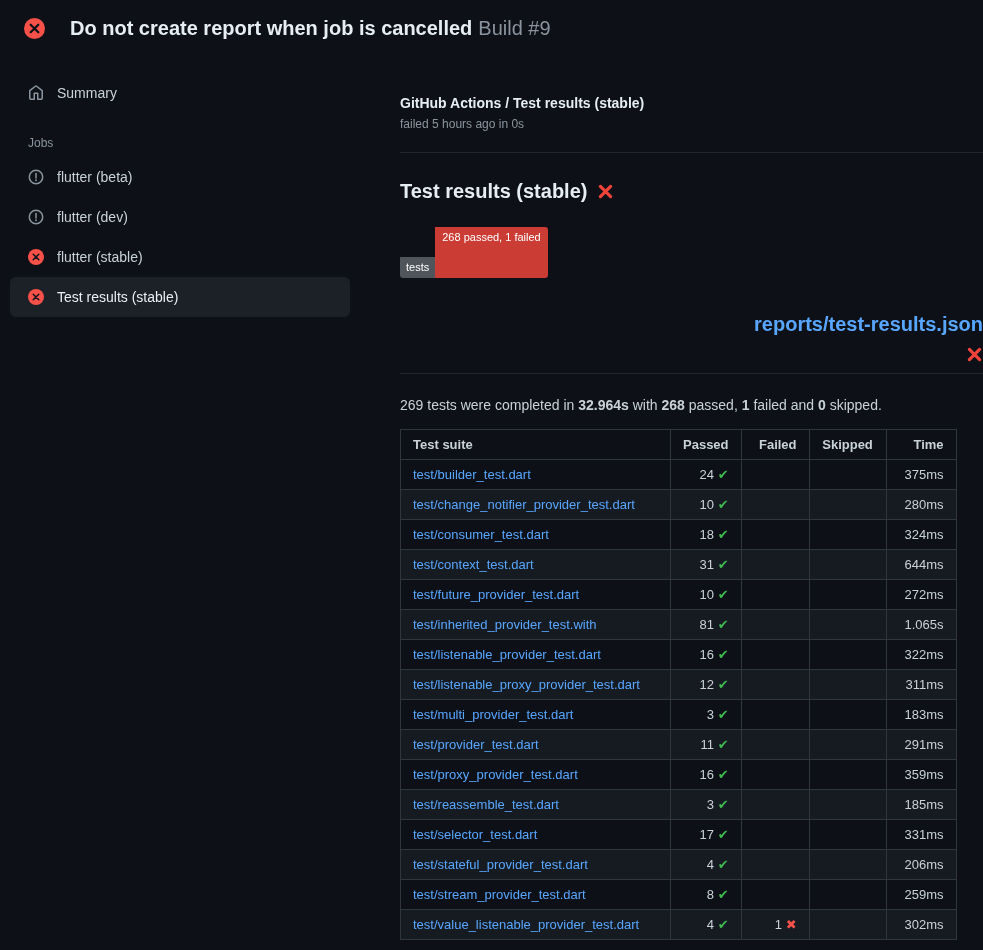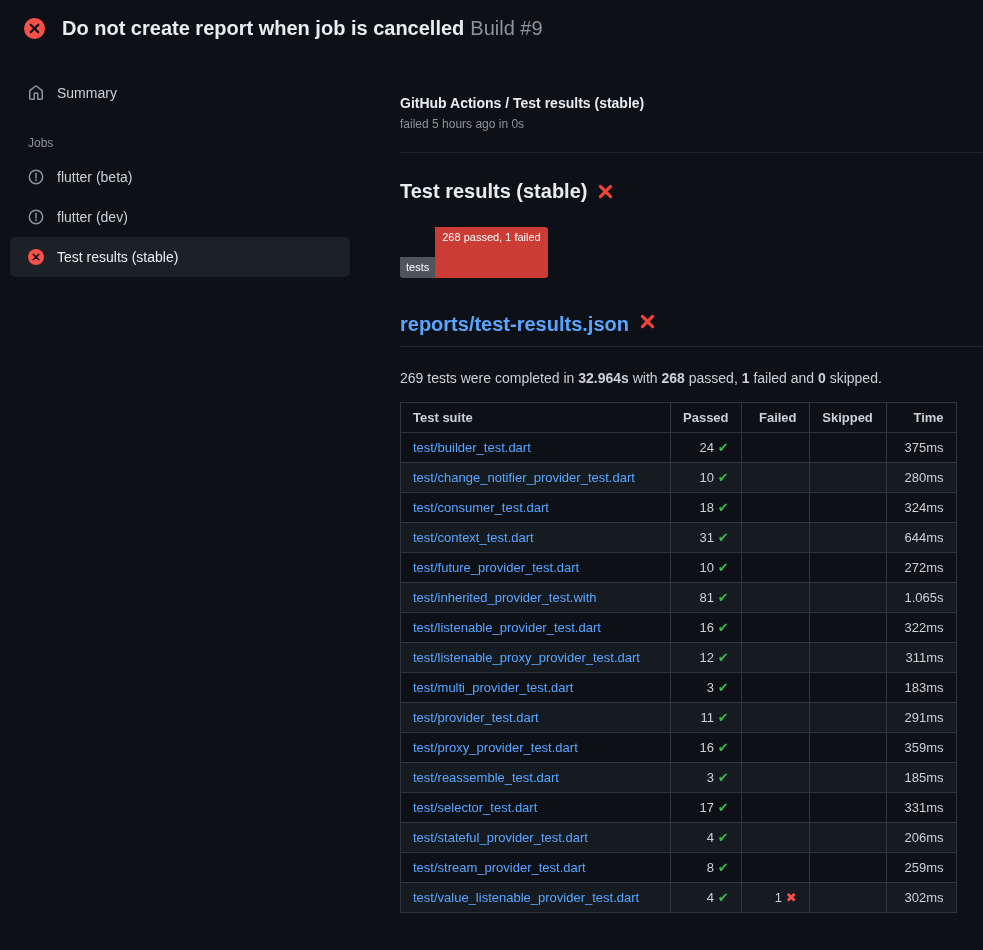--- a/index.html
+++ b/index.html
@@ -34,22 +34,22 @@
   .main{flex:1;padding-top:39px;padding-left:40px;min-width:0;}
   .breadcrumb{font-size:14px;font-weight:700;color:var(--text_bright);cursor:pointer;}
   .status-line{font-size:12px;color:var(--muted);margin-top:6px;}
   .divider{border:0;border-top:1px solid var(--divider);margin:21px 0 0 0;}
   .section-title{margin-top:27px;display:flex;align-items:center;gap:10px;
     font-size:20px;font-weight:700;color:var(--text_bright);}
   .tests-badge{margin-top:24px;display:inline-flex;border-radius:3px;overflow:hidden;
     font-size:11px;line-height:1;color:#ffffff;}
   .badge-label{background:var(--badge_label_bg);padding:5px 6px;margin-top:30px;}
   .badge-value{background:var(--badge_value_bg);padding:5px 7px;}
-  .report-heading{margin-top:35px;display:flex;align-items:flex-start;gap:10px;
-    font-size:20px;font-weight:700;border-bottom:1px solid var(--divider);padding-bottom:10px;}
+  .report-heading{margin-top:35px;display:flex;align-items:flex-end;gap:10px;
+    font-size:20px;font-weight:700;border-bottom:1px solid var(--divider);padding-bottom:10px;flex-direction:column;}
   .report-link{color:var(--link);text-decoration:none;cursor:pointer;}
   .summary-line{margin-top:23px;font-size:14px;color:var(--text);}
   .summary-line b{font-weight:700;}
   
   table.results{margin-top:16px;border-collapse:collapse;font-size:13px;color:var(--text);}
   table.results th,table.results td{border:1px solid var(--border);padding:7px 12px;white-space:nowrap;}
   table.results th{font-weight:700;}
   table.results tbody tr:nth-child(even){background:var(--surface);}
   th.col-suite{text-align:left;min-width:270px;}
   th.col-passed,th.col-failed,th.col-time{text-align:right;}
@@ -63,21 +63,21 @@
 </head>
 <body>
 
 <header class="run-header">
   <span class="icon">
     <svg width="21" height="21" viewBox="0 0 16 16">
         <circle cx="8" cy="8" r="8" fill="#f85149"></circle>
         <path d="M5.1 5.1l5.8 5.8M10.9 5.1l-5.8 5.8" stroke="#0d1117" stroke-width="1.7" stroke-linecap="round"></path>
       </svg>
   </span>
-  <h1 style="margin:4px;font-size:20px;font-weight:400;">
+  <h1 style="margin:12px;font-size:20px;font-weight:400;">
     <span class="run-title">Do not create report when job is cancelled</span><span class="build-number">Build #9</span>
   </h1>
 </header>
 
 <div class="layout">
 
   <aside class="sidebar">
     <div class="sidebar-item">
       <span class="icon">
         <svg width="16" height="16" viewBox="0 0 16 16">
@@ -100,20 +100,29 @@
         </div>
         <div class="sidebar-item">
           <span class="icon">
             <svg width="16" height="16" viewBox="0 0 16 16">
               <circle cx="8" cy="8" r="6.7" fill="none" stroke="#8b949e" stroke-width="1.5"></circle>
               <path d="M8 4.6v4.3" stroke="#8b949e" stroke-width="1.5" stroke-linecap="round"></path>
               <circle cx="8" cy="11.3" r="0.95" fill="#8b949e"></circle>
             </svg>
           </span>
           <span>flutter (dev)</span>
+        </div>
+        <div class="sidebar-item">
+          <span class="icon">
+            <svg width="16" height="16" viewBox="0 0 16 16">
+              <circle cx="8" cy="8" r="8" fill="#f85149"></circle>
+              <path d="M5.2 5.2l5.6 5.6M10.8 5.2l-5.6 5.6" stroke="#10151d" stroke-width="1.5" stroke-linecap="round"></path>
+            </svg>
+          </span>
+          <span>flutter (stable)</span>
         </div>
         <div class="sidebar-item selected">
           <span class="icon">
             <svg width="16" height="16" viewBox="0 0 16 16">
               <circle cx="8" cy="8" r="8" fill="#f85149"></circle>
               <path d="M5.2 5.2l5.6 5.6M10.8 5.2l-5.6 5.6" stroke="#10151d" stroke-width="1.5" stroke-linecap="round"></path>
             </svg>
           </span>
           <span>Test results (stable)</span>
         </div>

